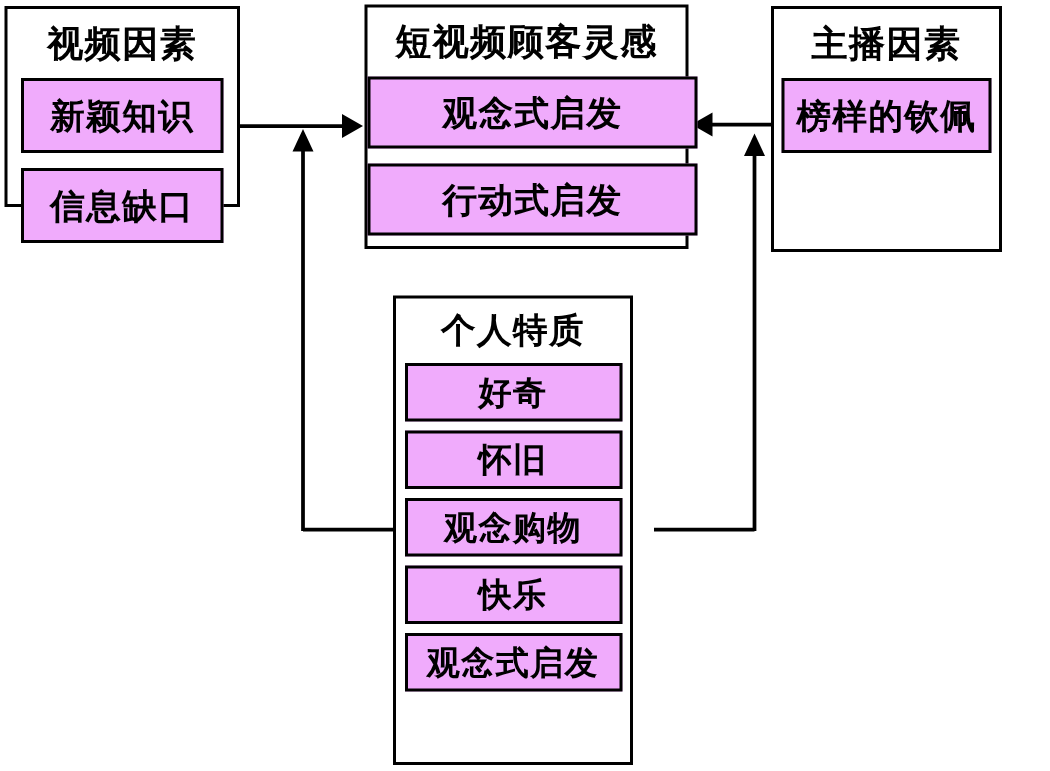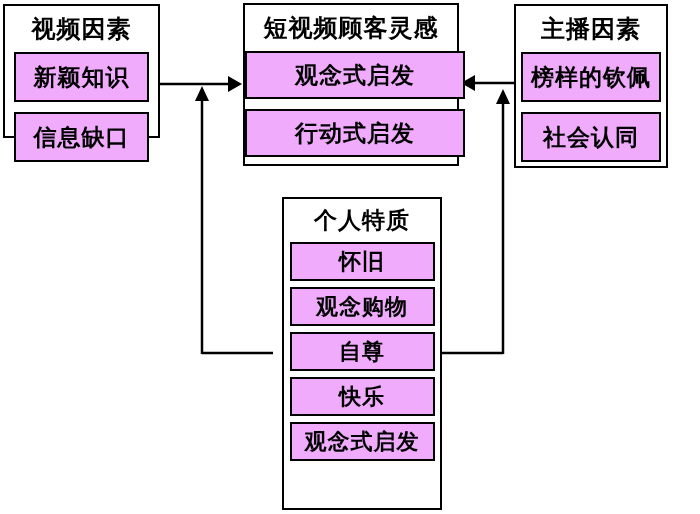--- a/index.html
+++ b/index.html
@@ -53,21 +53,21 @@
   #g-insp .sub { width: 220px; height: 48px; }
   #g-insp .sub + .sub { margin-top: 10px; }
 
   
   #g-host { left: 514px; top: 4px; width: 154px; height: 164px; }
   #g-host .g-title { height: 46px; }
   #g-host .sub { width: 140px; height: 50px; }
   #g-host .sub + .sub { margin-top: 10px; }
 
   
-  #g-traits { left: 282px; top: 197px; width: 160px; height: 313px; }
+  #g-traits { left: 262px; top: 197px; width: 160px; height: 313px; }
   #g-traits .g-title { height: 43px; font-size: 23px; }
   #g-traits .sub { width: 145px; height: 39px; font-size: 22px; margin-bottom: 6px; }
 
   .arrow-layer {
     position: absolute;
     left: 0; top: 0;
     width: 700px;
     height: 514px;
     pointer-events: none;
   }
@@ -110,25 +110,24 @@
 
   <div class="group" id="g-insp">
     <div class="g-title">短视频顾客灵感</div>
     <div class="sub">观念式启发</div>
     <div class="sub">行动式启发</div>
   </div>
 
   <div class="group" id="g-host">
     <div class="g-title">主播因素</div>
     <div class="sub">榜样的钦佩</div>
-    <div class="sub">社会认同</div>
   </div>
 
   <div class="group" id="g-traits">
     <div class="g-title">个人特质</div>
+    <div class="sub">好奇</div>
     <div class="sub">怀旧</div>
     <div class="sub">观念购物</div>
-    <div class="sub">自尊</div>
     <div class="sub">快乐</div>
     <div class="sub">观念式启发</div>
   </div>
 
 </div>
 
 </body></html>

